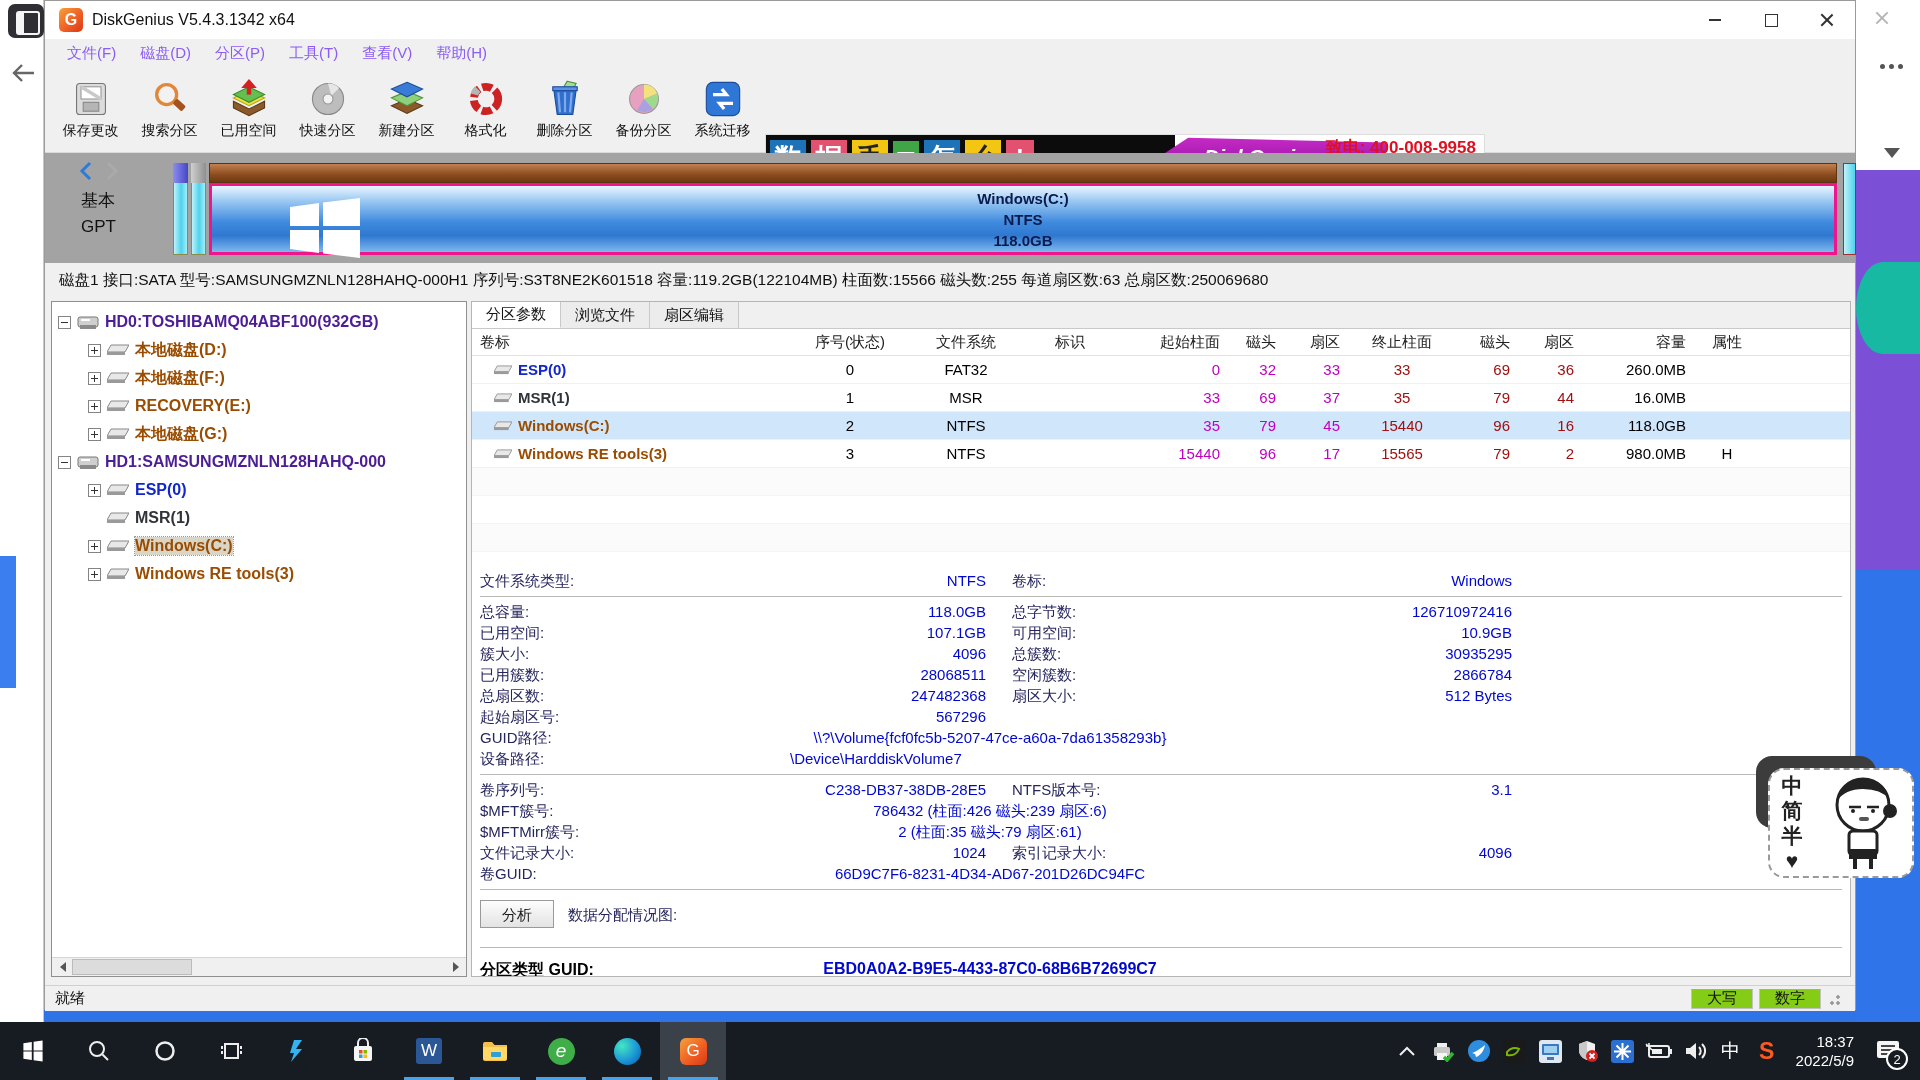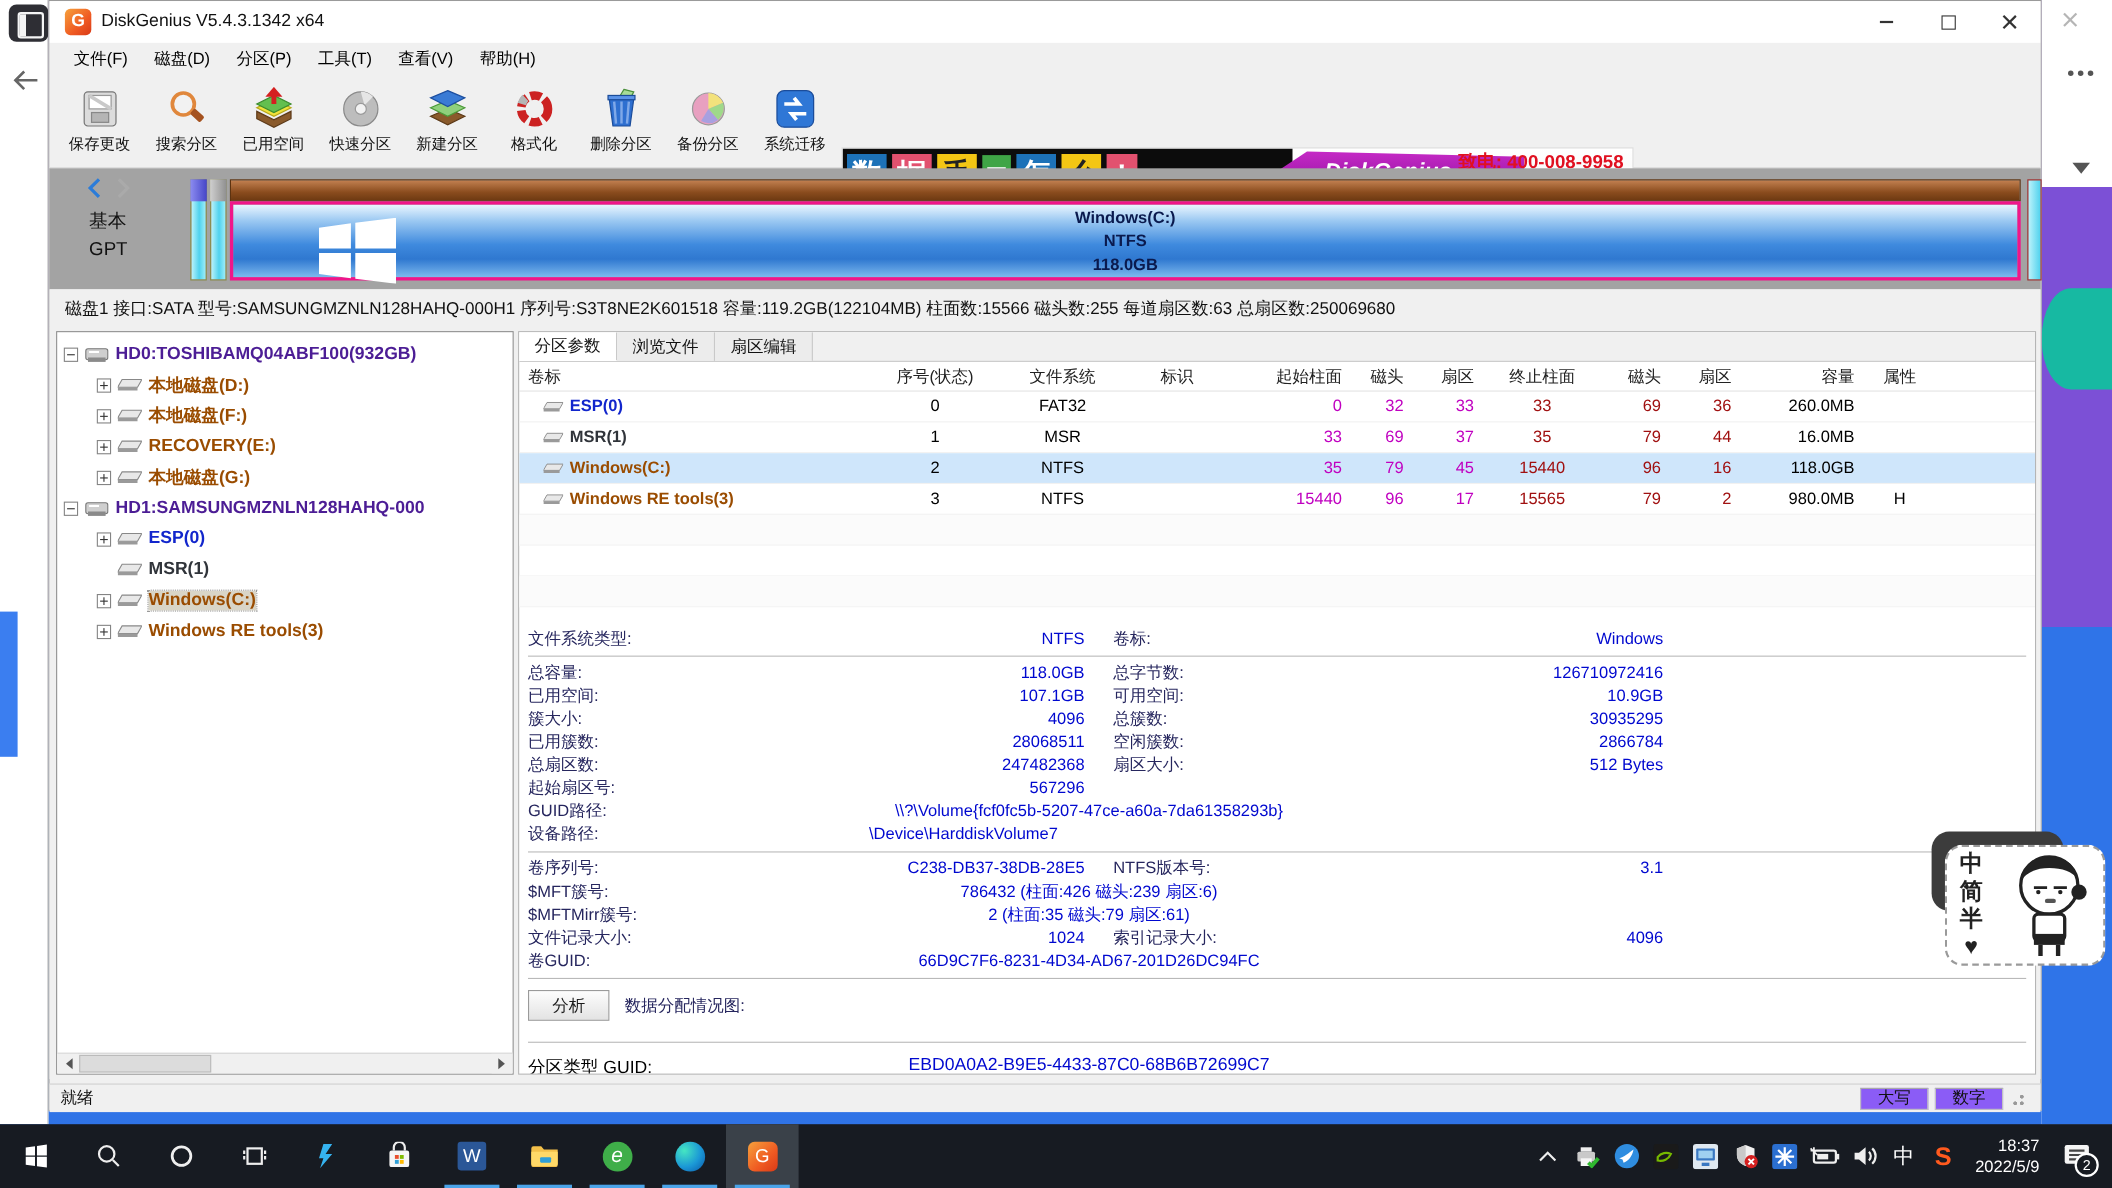--- a/index.html
+++ b/index.html
@@ -34,21 +34,21 @@
               font-size:16px; display:flex; align-items:center; justify-content:center; }
   .app-title { margin-left:9px; font-size:16px; color:#111; }
   .win-controls { margin-left:auto; display:flex; height:38px; }
   .wc { width:56px; height:38px; display:flex; align-items:center; justify-content:center; position:relative; }
   .wc-min::after { content:""; width:12px; height:1.5px; background:#333; }
   .wc-max::after { content:""; width:11px; height:11px; border:1.5px solid #333; }
   .wc-close::before,.wc-close::after { content:""; position:absolute; width:1.7px; height:16px; background:#333; left:27px; top:11px; }
   .wc-close::before { transform:rotate(45deg);} .wc-close::after { transform:rotate(-45deg);}
 
   .menubar { left:0; top:38px; width:100%; height:28px; background:#f0f0f0; display:flex; align-items:center; padding-left:10px; }
-  .menu-item { font-size:15px; color:#000000; padding:14px 12px; }
+  .menu-item { font-size:15px; color:#8b5cf6; padding:14px 12px; }
 
   .toolbar { left:0; top:66px; width:100%; height:86px; background:#f0f0f0; border-bottom:1px solid #d9d9d9; display:flex; }
   .tb-btn { width:79px; height:84px; display:flex; flex-direction:column; align-items:center; justify-content:center; gap:3px; }
   .tb-btn:first-child { margin-left:6px; }
   .tb-btn svg { width:40px; height:40px; }
   .tb-label { font-size:14px; color:#111; white-space:nowrap; }
 
   
   .banner { left:721px; top:68px; width:718px; height:82px; background:linear-gradient(180deg,#ffffff,#ececec); overflow:hidden; box-shadow:0 0 0 1px #ddd; }
   .bn-black { position:absolute; left:0; top:0; width:57%; height:46px; background:#0c0c0c; display:flex; align-items:center; gap:5px; padding-left:4px; }
@@ -124,26 +124,26 @@
   .dl { width:170px; flex:none; }
   .dv { width:336px; flex:none; text-align:right; color:#0008cf; }
   .dl2 { margin-left:26px; width:178px; flex:none; }
   .dv2 { width:322px; flex:none; text-align:right; color:#0008cf; }
   .dmid { width:680px; flex:none; text-align:center; color:#0008cf; }
   .dind { width:680px; flex:none; text-align:left; padding-left:140px; color:#0008cf; }
   .dsep { height:1px; background:#b9b9b9; margin:5px 8px 4px 8px; }
   .analyze-row { display:flex; align-items:center; gap:14px; margin:10px 0 0 8px; }
   .analyze-btn { width:74px; height:28px; background:linear-gradient(180deg,#fdfdfd,#e3e3e3); border:1px solid #9a9a9a; font-size:15px; color:#1a1a1a; display:flex; align-items:center; justify-content:center; }
   .bottom-sep { position:absolute; left:8px; right:8px; top:645px; height:1px; background:#b9b9b9; }
-  .bottom-row { position:absolute; left:0; top:658px; width:100%; }
+  .bottom-row { position:absolute; left:0; top:658px; width:100%;font-weight:bold; }
 
   .statusbar { left:0; top:984px; width:100%; height:26px; background:#f0f0f0; border-top:1px solid #d0d0d0; display:flex; align-items:center; font-size:15px; color:#111; }
   .sb-ready { margin-left:10px; }
   .sb-right { margin-left:auto; display:flex; align-items:center; gap:6px; margin-right:14px; }
-  .sb-pane { width:62px; height:20px; border:1px solid #c2c2c2; border-top-color:#a8a8a8; display:flex; align-items:center; justify-content:center; background:#8b5cf6; }
+  .sb-pane { width:62px; height:20px; border:1px solid #c2c2c2; border-top-color:#a8a8a8; display:flex; align-items:center; justify-content:center; background:#84cc16; }
   .sb-grip { width:14px; height:14px; background:
      radial-gradient(circle 1.5px at 11px 11px,#999 1.5px,transparent 2px),
      radial-gradient(circle 1.5px at 11px 5px,#999 1.5px,transparent 2px),
      radial-gradient(circle 1.5px at 5px 11px,#999 1.5px,transparent 2px); }
 
   
   .taskbar { left:0; top:1022px; width:1920px; height:58px; background:#171b22; display:flex; align-items:stretch; z-index:40; }
   .tk-btn { width:66px; display:flex; align-items:center; justify-content:center; position:relative; }
   .tk-btn.active::after { content:""; position:absolute; left:8px; right:8px; bottom:0; height:3px; background:#4aa3e8; }
   .tk-btn.current { background:#3a4149; }

